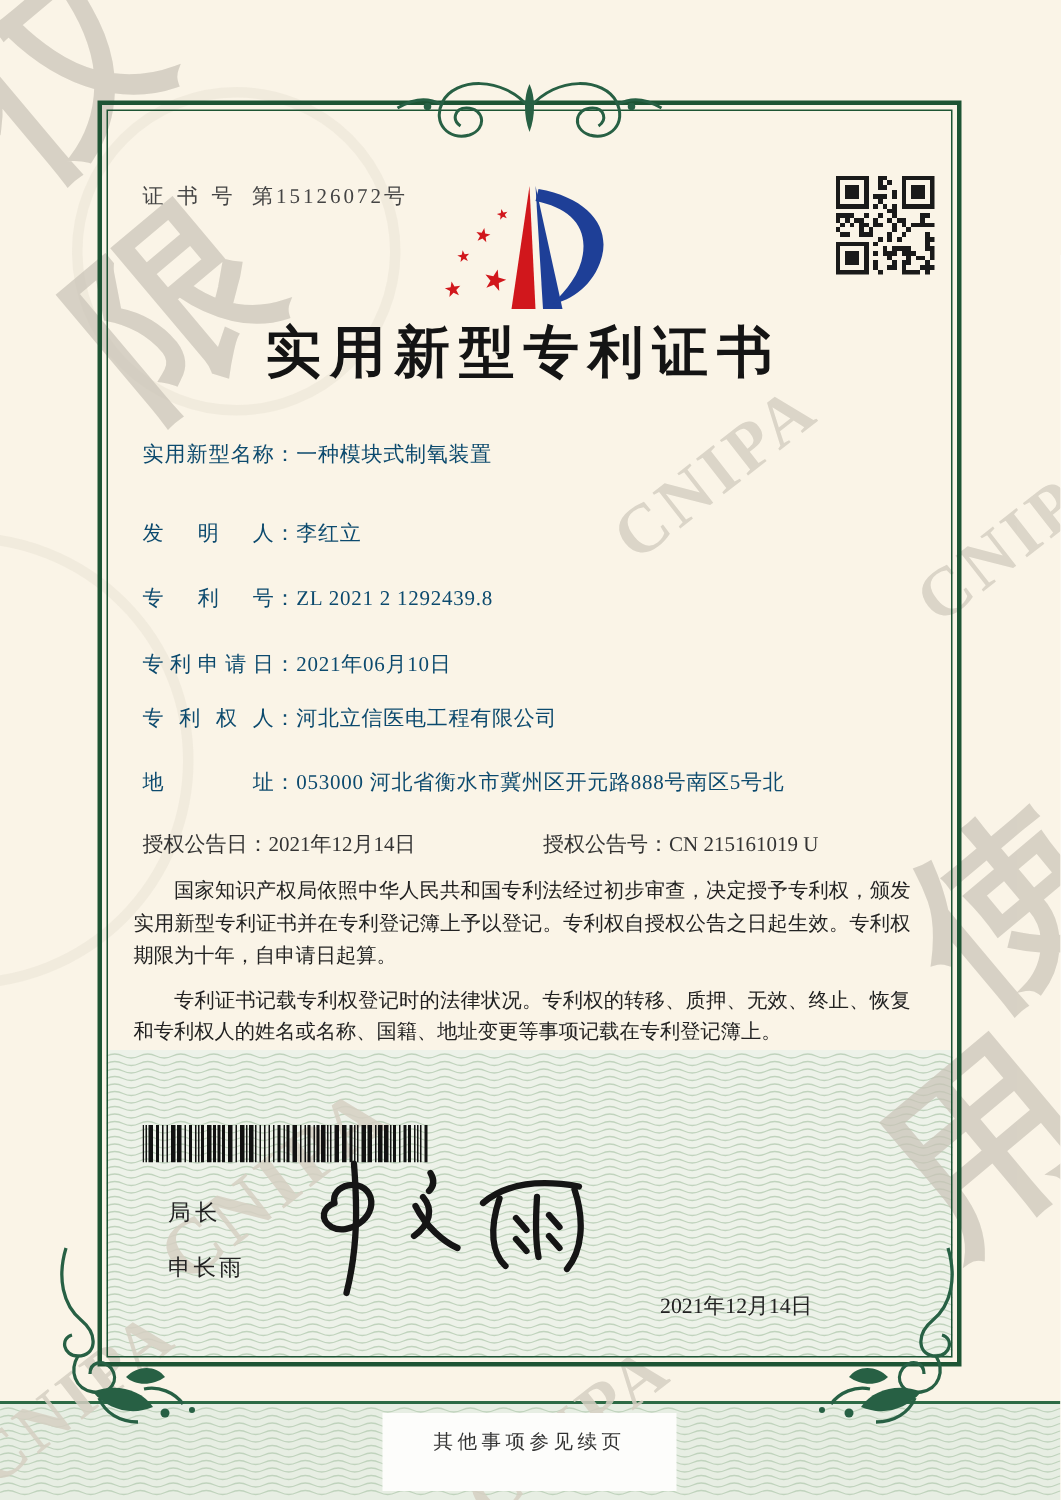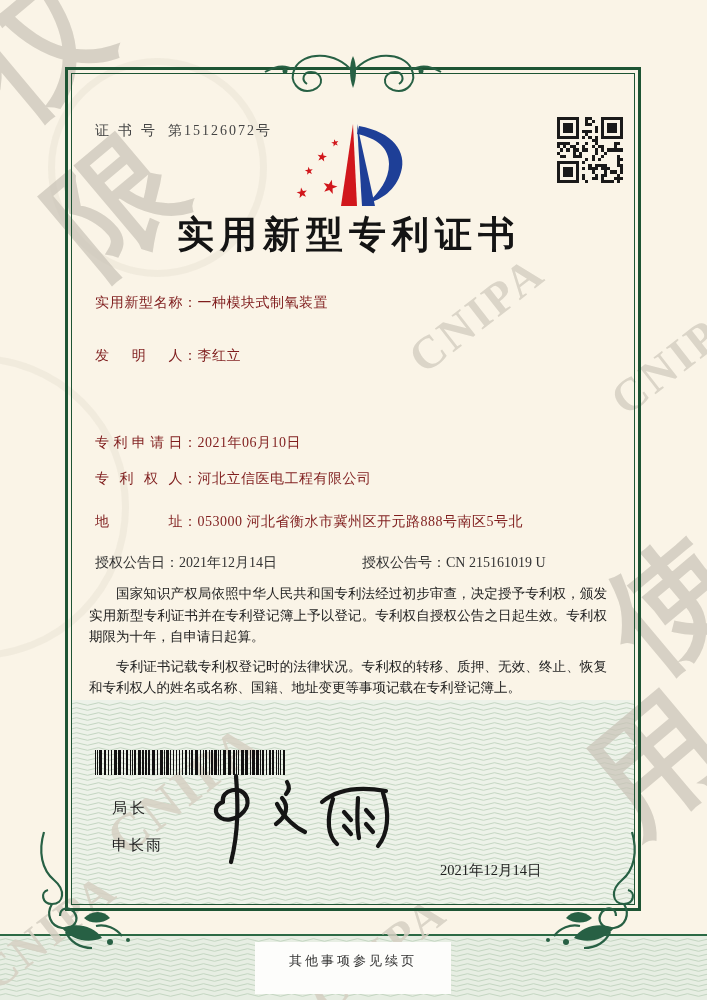--- a/index.html
+++ b/index.html
@@ -30,21 +30,21 @@
            font-size:13px;letter-spacing:3px;color:#333;}
   
   .content{position:absolute;inset:0;z-index:5;}
   .cert-no{position:absolute;left:95px;top:122px;font-size:14px;color:#444;}
   .cert-no .pfx{letter-spacing:9px;margin-right:4px;}
   .cert-no .num{letter-spacing:2px;}
   .logo{position:absolute;left:280px;top:110px;}
   .qr{position:absolute;left:557px;top:117px;}
   .title{position:absolute;left:65px;top:210px;width:568px;text-align:center;
          font-size:37px;font-weight:700;letter-spacing:6px;color:#141414;}
-  .frow{position:absolute;left:95px;font-size:14px;color:#7f1d1d;letter-spacing:.5px;white-space:nowrap;}
+  .frow{position:absolute;left:95px;font-size:14px;color:#0c4a6e;letter-spacing:.5px;white-space:nowrap;}
   .flabel{display:inline-block;width:88px;text-align:justify;text-align-last:justify;}
   .fr1{top:294px}.fr2{top:347px}.fr3{top:390px}.fr4{top:434px}.fr5{top:470px}.fr6{top:513px}
   .grant{position:absolute;top:554px;font-size:14px;color:#333;white-space:nowrap;}
   .g1{left:95px}.g2{left:362px}
   .paras{position:absolute;left:89px;top:583px;width:518px;font-size:13.5px;line-height:21.5px;
          text-align:justify;color:#222;}
   .paras p{margin:0 0 8px 0;text-indent:2em;}
   .barcode{position:absolute;left:95px;top:750px;z-index:6;}
   .dirlabel{position:absolute;left:112px;top:799px;font-size:15px;letter-spacing:3px;color:#222;z-index:6;font-family:Liberation Serif, serif;}
   .dirname{position:absolute;left:112px;top:836px;font-size:15px;letter-spacing:2px;color:#222;z-index:6;}
@@ -411,20 +411,23 @@
       </svg>
 
     <div class="title">实用新型专利证书</div>
 
     <div class="frow fr1">
       <span class="flabel">实用新型名称</span><span>：</span><span>一种模块式制氧装置</span>
     </div>
     <div class="frow fr2">
       <span class="flabel">发明人</span><span>：</span><span>李红立</span>
     </div>
+    <div class="frow fr3">
+      <span class="flabel">专利号</span><span>：</span><span>ZL 2021 2 1292439.8</span>
+    </div>
     <div class="frow fr4">
       <span class="flabel">专利申请日</span><span>：</span><span>2021年06月10日</span>
     </div>
     <div class="frow fr5">
       <span class="flabel">专利权人</span><span>：</span><span>河北立信医电工程有限公司</span>
     </div>
     <div class="frow fr6">
       <span class="flabel">地址</span><span>：</span><span>053000 河北省衡水市冀州区开元路888号南区5号北</span>
     </div>
 

